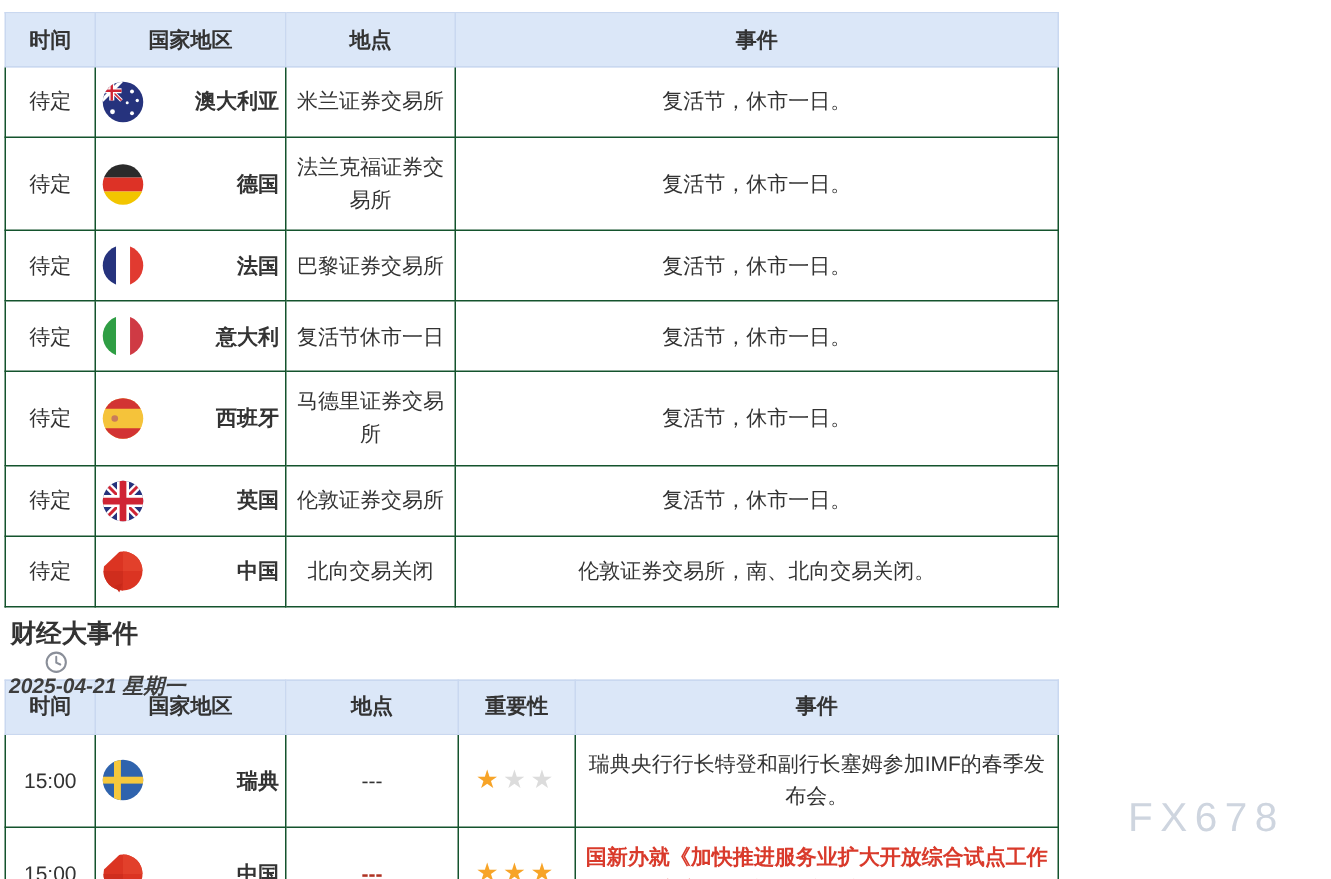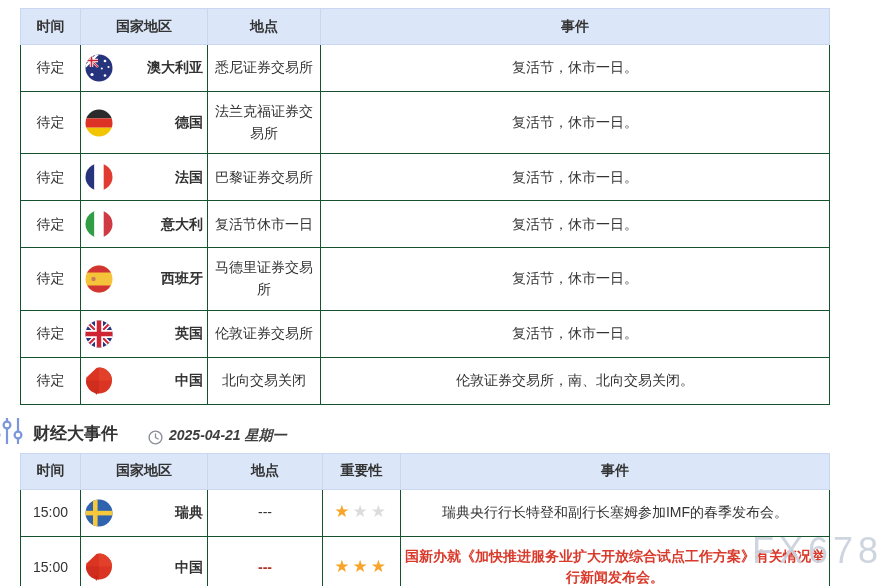--- a/index.html
+++ b/index.html
@@ -1,39 +1,39 @@
 <!DOCTYPE html>
 <html><head>
 <meta charset="utf-8">
 <style>
   * { box-sizing: border-box; margin: 0; padding: 0; }
   html,body { width:887px; height:586px; overflow:hidden; background:#fff;
     font-family:"Liberation Sans","DejaVu Sans",sans-serif; color:#333; position:relative; }
-  table.cal { width:810px; margin:8px 3px 0 20px; border-collapse:collapse; table-layout:fixed; }
+  table.cal { width:703px; margin:8px 3px 0 3px; border-collapse:collapse; table-layout:fixed; }
   table.cal th { background:#dbe7f8; font-size:14px; font-weight:bold; color:#333;
     height:36px; border:1px solid #c9d8f0; text-align:center; }
   table.cal td { font-size:14px; text-align:center; vertical-align:middle;
     padding:9px 4px; border:1px solid #14532d; line-height:1.55; }
   td.event-cell { text-align:left; padding-left:18px; padding-right:28px; }
   .country-wrap { display:flex; align-items:center; justify-content:space-between; gap:9px; }
   .country-wrap .cname { font-weight:bold; white-space:nowrap; }
   .flag { width:28px; height:28px; flex:0 0 28px; display:inline-block; }
   .flag svg { display:block; }
   .hl { color:#d93a2b; font-weight:bold; }
   .dash-hl { color:#b03324; font-weight:bold; }
   .star { font-size:17px; letter-spacing:3px; line-height:1; }
   .star-on { color:#f7a428; }
   .star-off { color:#dcdcdc; }
-  .section-bar { display:flex; align-items:flex-end; height:34px; margin:6px 16px 6px 0; }
+  .section-bar { display:flex; align-items:flex-start; height:34px; margin:6px 16px 6px 0;flex-direction:column; }
   .section-icon-wrap { width:26px; height:30px; overflow:hidden; position:relative; }
   .section-icon-wrap svg { position:absolute; left:-10px; top:0; }
   .section-title { font-size:17px; font-weight:bold; color:#333; margin-left:7px; }
   .clock-wrap { margin-left:30px; display:flex; align-items:center; }
   .section-date { font-size:14px; font-weight:bold; color:#3d3d3d; margin-left:6px;font-style:italic; }
-  .watermark { position:absolute; left:752px; top:530px; font-size:36px; color:#ccd3de;
+  .watermark { position:absolute; left:752px; top:530px; font-size:27px; color:#ccd3de;
     letter-spacing:5px; opacity:.95; pointer-events:none; }
 </style>
 </head>
 <body>
 
 <table class="cal">
   <colgroup>
       <col style="width:60px">
       <col style="width:127px">
       <col style="width:113px">
@@ -69,21 +69,21 @@
                   <circle cx="23.5" cy="13" r="1.1" fill="#fff"></circle>
                   <circle cx="20" cy="21.5" r="1.3" fill="#fff"></circle>
                   <circle cx="16.8" cy="14.5" r="1" fill="#fff"></circle>
                   <circle cx="7" cy="20.5" r="1.6" fill="#fff"></circle>
                 </g>
               </svg>
             </span>
             <span class="cname">澳大利亚</span>
           </div>
         </td>
-        <td>悉尼证券交易所</td>
+        <td>米兰证券交易所</td>
         <td class="event-cell">复活节，休市一日。</td>
       </tr>
       <tr>
         <td>待定</td>
         <td>
           <div class="country-wrap">
             <span class="flag">
               <svg width="28" height="28" viewBox="0 0 28 28">
                 <defs>
                   <clipPath id="cp2">

